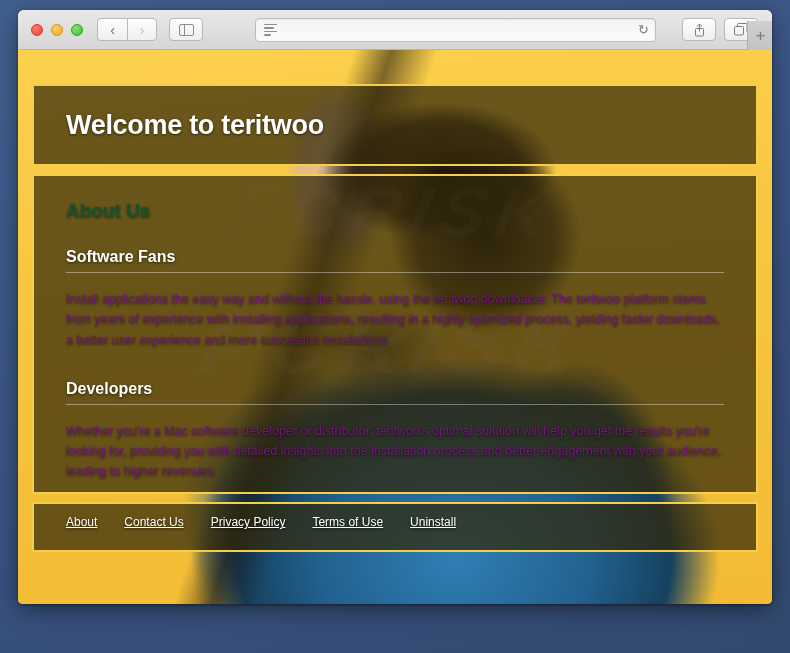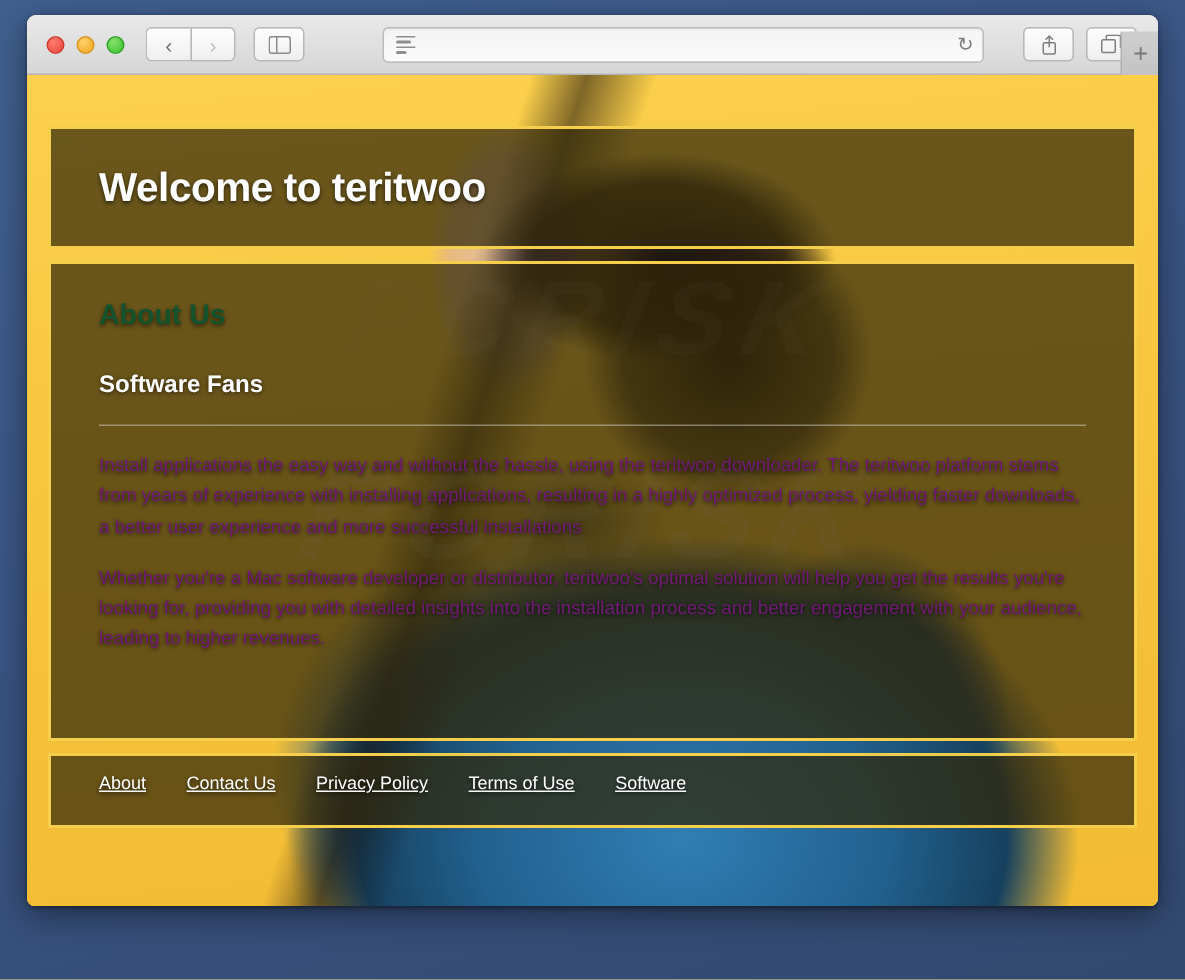--- a/index.html
+++ b/index.html
@@ -207,21 +207,21 @@
     color: #14532d;
     font-size: 19px;
     font-weight: bold;
     margin-bottom: 26px;
     text-shadow: 0 1px 3px rgba(0,0,0,0.6);
   }
   .sec-title {
     color: #ffffff;
     font-size: 16px;
     font-weight: bold;
-    padding-bottom: 17px;
+    padding-bottom: 6px;
     border-bottom: 1px solid rgba(255,255,255,0.38);
     margin-bottom: 16px;
     text-shadow: 0 1px 3px rgba(0,0,0,0.6);
   }
   .sec-title.second { margin-top: 30px; }
   .about p {
     color: #701a75;
     font-size: 12.5px;
     line-height: 1.62;
     margin-bottom: 14px;
@@ -317,28 +317,29 @@
       <div class="panel hero">
         <h1>Welcome to teritwoo</h1>
       </div>
 
       <div class="panel about">
         <h2>About Us</h2>
 
         <div class="sec-title">Software Fans</div>
         <p>Install applications the easy way and without the hassle, using the teritwoo downloader. The teritwoo platform stems from years of experience with installing applications, resulting in a highly optimized process, yielding faster downloads, a better user experience and more successful installations</p>
 
+        <div class="sec-title second">Developers</div>
         <p>Whether you're a Mac software developer or distributor, teritwoo's optimal solution will help you get the results you're looking for, providing you with detailed insights into the installation process and better engagement with your audience, leading to higher revenues.</p>
       </div>
 
       <div class="panel footer">
         <div class="footer-links">
           <a>About</a>
           <a>Contact Us</a>
           <a>Privacy Policy</a>
           <a>Terms of Use</a>
-          <a>Software</a>
+          <a>Uninstall</a>
         </div>
       </div>
 
     </div>
   </div>
 </div>
 
 </body></html>

